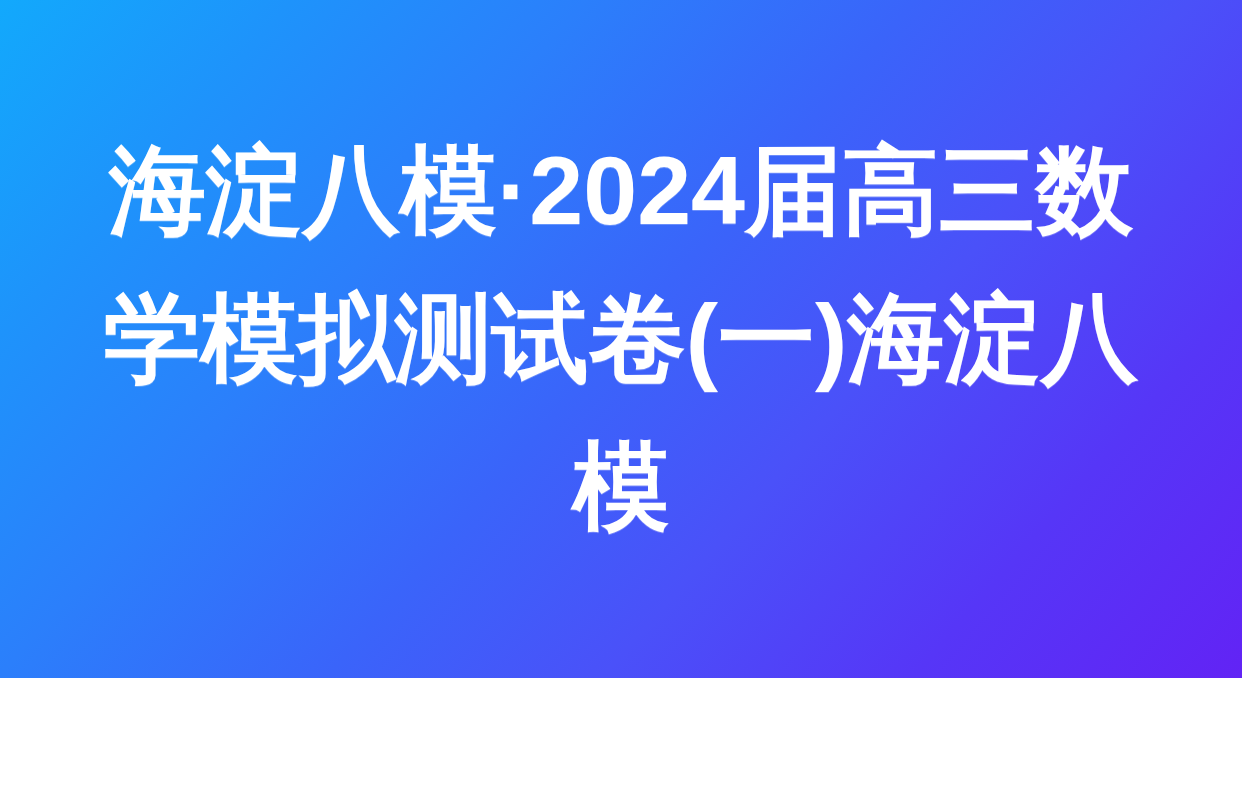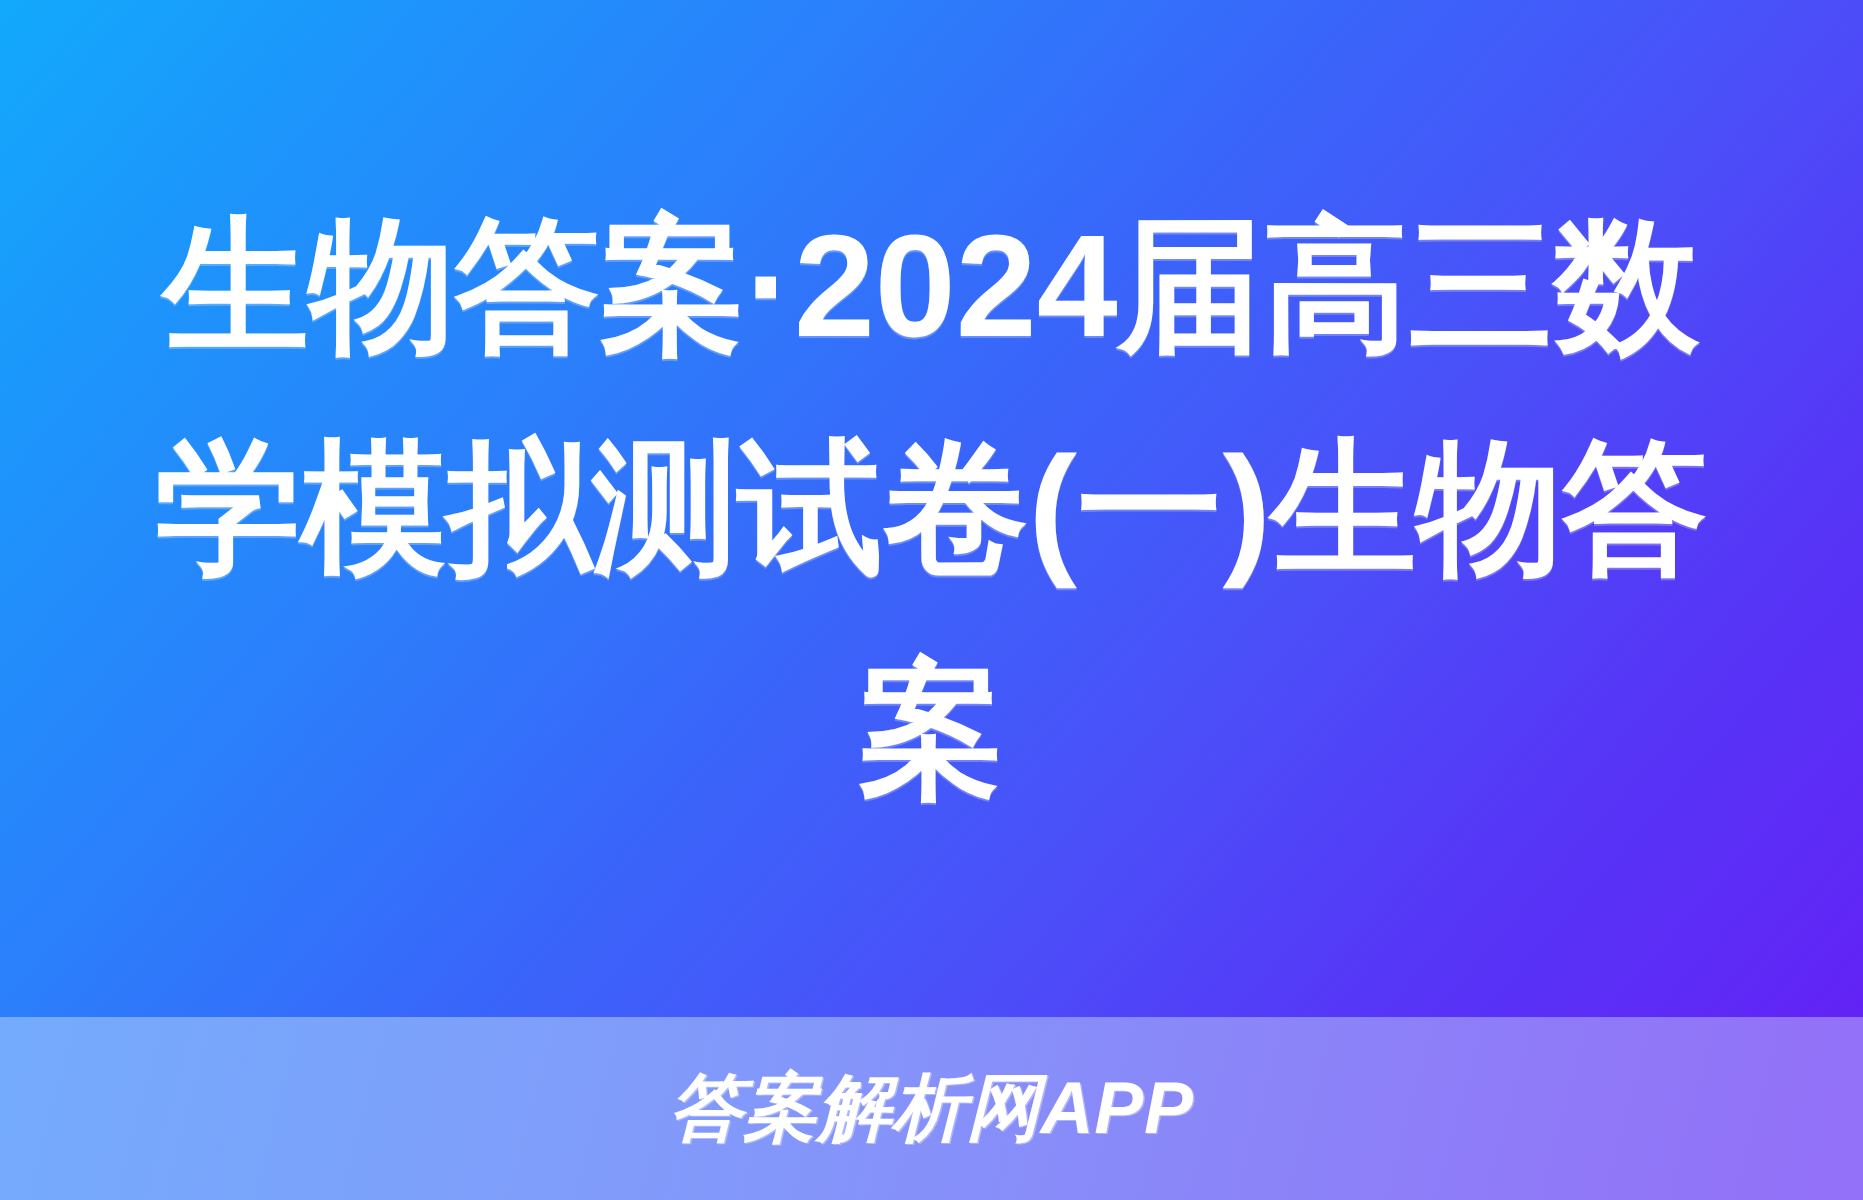--- a/index.html
+++ b/index.html
@@ -88,21 +88,18 @@
     text-shadow: 1px 1px 0 rgba(255,255,255,0.35);
   }
 </style>
 </head>
 <body>
 
 <div id="card">
 
   <div id="hero">
     <div id="hero-inner">
-      <h1 id="title">生物答案·2024届高三数学模拟测试卷(一)生物答案</h1>
+      <h1 id="title">海淀八模·2024届高三数学模拟测试卷(一)海淀八模</h1>
     </div>
   </div>
 
-  <div id="banner">
-    <span id="banner-text">答案解析网APP</span>
-  </div>
 
 </div>
 
 </body></html>

